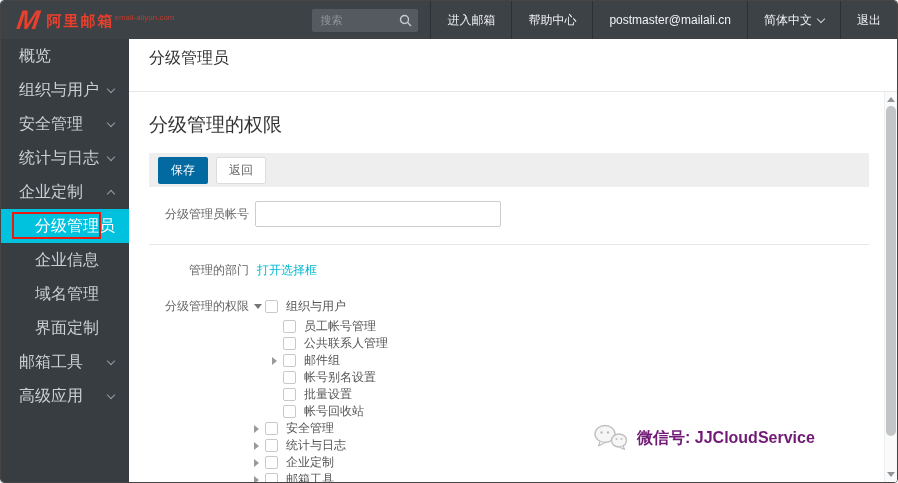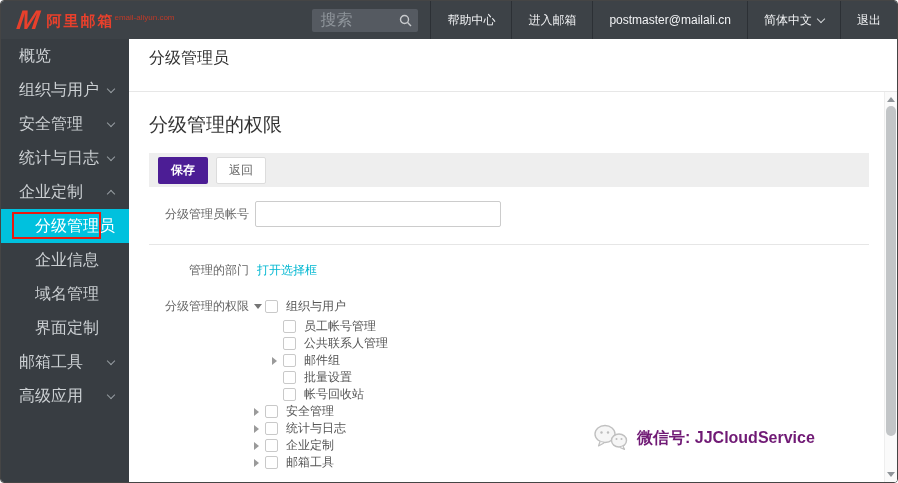--- a/index.html
+++ b/index.html
@@ -10,21 +10,21 @@
     font-family:"Liberation Sans","DejaVu Sans",sans-serif;
   }
   
   .topbar{position:absolute;left:0;top:0;right:0;height:38px;background:#3d4247;display:flex;align-items:stretch;}
   .logo{display:flex;align-items:center;gap:7px;margin-left:16px;cursor:pointer;}
   .logo-m{color:#e8402c;font-size:27px;font-weight:bold;font-style:italic;line-height:1;transform:skewX(-8deg);}
   .logo-text{display:flex;flex-direction:row;}
   .brand{color:#e8402c;font-size:15px;font-weight:bold;line-height:15px;letter-spacing:2px;}
   .brand-sub{color:#bf3a28;font-size:8px;line-height:9px;}
   .searchbox{margin-left:auto;align-self:center;width:106px;height:23px;background:#555a61;border-radius:2px;display:flex;align-items:center;padding:0 6px;margin-right:12px;}
-  .search-input{flex:1;min-width:0;background:transparent;border:none;outline:none;color:#ccc;font-size:16px;}
+  .search-input{flex:1;min-width:0;background:transparent;border:none;outline:none;color:#ccc;font-size:11px;}
   .search-input::placeholder{color:#8f959b;}
   .topmenu{display:flex;align-items:stretch;}
   .menu-item{display:flex;align-items:center;gap:6px;padding:0 16px;color:#f2f3f5;font-size:12px;border-left:1px solid #2c3035;cursor:pointer;white-space:nowrap;}
   .chev{display:inline-block;width:6px;height:6px;border-right:1px solid #cfd3d6;border-bottom:1px solid #cfd3d6;}
   .chev.down{transform:rotate(45deg);margin-top:-3px;}
   
   .sidebar{position:absolute;left:0;top:38px;width:128px;bottom:0;background:#383d42;}
   .sitem{position:relative;height:34px;line-height:34px;padding-left:18px;color:#ccd0d3;font-size:16px;cursor:pointer;white-space:nowrap;}
   .sitem.sub{padding-left:34px;}
   .sitem.selected{background:#00c1de;color:#fff;}
@@ -34,21 +34,21 @@
   .red-box{position:absolute;left:11px;top:173px;width:89px;height:27px;border:2px solid #e8190f;}
   
   .main{position:absolute;left:128px;top:38px;right:0;bottom:0;background:#fff;}
   .page-header{height:53px;border-bottom:1px solid #e7e7e7;padding:9px 20px 0;}
   .page-title{font-size:16px;color:#333;}
   .page-desc{margin-top:7px;font-size:12px;color:#9b9b9b;white-space:nowrap;}
   .learn-more{color:#00b7d1;text-decoration:none;margin-left:8px;cursor:pointer;}
   .content{position:absolute;left:0;top:53px;right:13px;bottom:0;overflow:hidden;padding-left:20px;}
   .form-heading{margin:20px 0 0;font-size:19px;font-weight:400;color:#333;}
   .toolbar{margin-top:15px;margin-right:15px;height:34px;background:#eee;display:flex;align-items:center;padding-left:9px;gap:8px;}
-  .btn-save{background:#4c1d95;color:#fff;border:none;border-radius:2px;font-size:12px;padding:5px 13px;cursor:pointer;font-weight:bold;}
+  .btn-save{background:#0369a1;color:#fff;border:none;border-radius:2px;font-size:12px;padding:5px 13px;cursor:pointer;}
   .btn-back{background:#fff;color:#666;border:1px solid #dcdcdc;border-radius:2px;font-size:12px;padding:4px 12px;cursor:pointer;}
   .frow{display:flex;align-items:center;font-size:12px;color:#666;}
   .flabel{width:100px;text-align:right;flex:none;white-space:nowrap;}
   .row-account{margin-top:14px;}
   .account-input{margin-left:6px;width:246px;height:26px;border:1px solid #ccc;border-radius:2px;outline:none;padding:0 6px;font-size:12px;color:#333;}
   .divider{margin-top:17px;margin-right:15px;border-top:1px solid #e6e6e6;height:0;}
   .row-dept{margin-top:17px;height:17px;}
   .dept-link{margin-left:8px;color:#00b7d1;text-decoration:none;cursor:pointer;}
   .row-perm{margin-top:19px;align-items:flex-start;}
   .tree{margin-left:5px;}
@@ -84,24 +84,24 @@
     </div>
     <div class="searchbox">
       <input class="search-input" placeholder="搜索" style="">
       <svg width="13" height="13" viewBox="0 0 13 13">
         <circle cx="5.5" cy="5.5" r="4" fill="none" stroke="#c8cacd" stroke-width="1.4"></circle>
         <line x1="8.6" y1="8.6" x2="12" y2="12" stroke="#c8cacd" stroke-width="1.4"></line>
       </svg>
     </div>
     <nav class="topmenu">
       <div class="menu-item">
+        <span>进入邮箱</span>
+      </div>
+      <div class="menu-item">
         <span>帮助中心</span>
-      </div>
-      <div class="menu-item">
-        <span>进入邮箱</span>
       </div>
       <div class="menu-item">
         <span>postmaster@mailali.cn</span>
       </div>
       <div class="menu-item">
         <span>简体中文</span>
         <i class="chev down"></i>
       </div>
       <div class="menu-item">
         <span>退出</span>
@@ -197,20 +197,25 @@
             <span class="tcaret"></span>
             <span class="tcb"></span>
             <span class="tlabel">公共联系人管理</span>
           </div>
           <div class="trow child">
             <span class="tcaret">
                 <i class="caret-right"></i>
               </span>
             <span class="tcb"></span>
             <span class="tlabel">邮件组</span>
+          </div>
+          <div class="trow child">
+            <span class="tcaret"></span>
+            <span class="tcb"></span>
+            <span class="tlabel">帐号别名设置</span>
           </div>
           <div class="trow child">
             <span class="tcaret"></span>
             <span class="tcb"></span>
             <span class="tlabel">批量设置</span>
           </div>
           <div class="trow child">
             <span class="tcaret"></span>
             <span class="tcb"></span>
             <span class="tlabel">帐号回收站</span>

